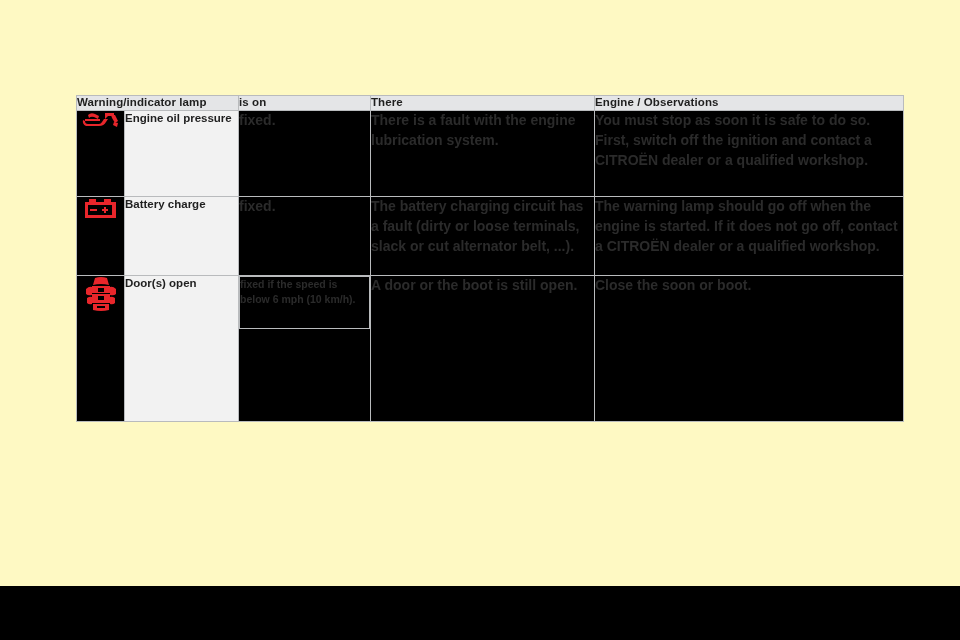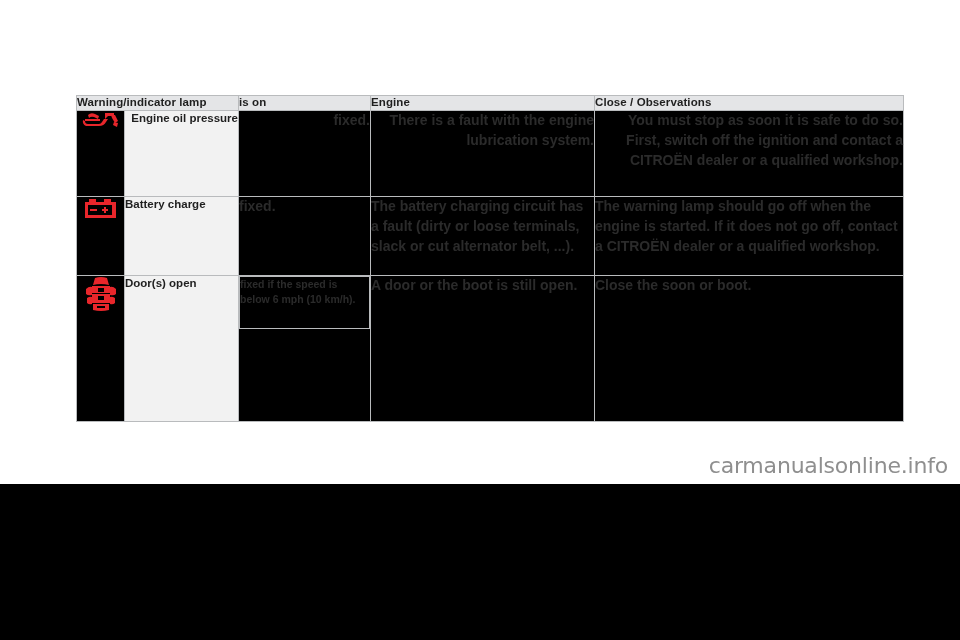--- a/index.html
+++ b/index.html
@@ -12,22 +12,22 @@
     height: 640px;
     position: relative;
     overflow: hidden;
     font-family: "Liberation Sans", sans-serif;
   }
 
   #page {
     position: absolute;
     left: 0; top: 0;
     width: 960px;
-    height: 484px;
-    background: #ffffff;
+    height: 586px;
+    background: #fef9c3;
   }
 
   
   #lamp-table {
     position: absolute;
     left: 76px;
     top: 95px;
     width: 827px;
     border-collapse: collapse;
     table-layout: fixed;
@@ -130,28 +130,28 @@
         <col class="c-name">
         <col class="c-ison">
         <col class="c-cause">
         <col class="c-act">
     </colgroup>
 
     <thead>
       <tr>
         <th colspan="2">Warning/indicator lamp</th>
         <th>is on</th>
-        <th>Engine</th>
-        <th>Close / Observations</th>
+        <th>There</th>
+        <th>Engine / Observations</th>
       </tr>
     </thead>
 
     <tbody>
 
-      <tr style="height:86px;text-align:right;">
+      <tr style="height:86px;">
         <td class="icon-cell">
           <svg width="40" height="22" viewBox="0 0 40 22">
             <g fill="#e8262b">
               <path d="M4 8 h15 v2 h-15 z"></path>
               <path d="M2 9 q-1 4 3 6 h13 q5 0 7-4 l2-3 h-4 l-2 3 q-1 2 -3 2 h-11 q-3 0 -3 -3 z"></path>
               <path d="M7 4 q3 -3 7 -1 l4 2 -1 3 -4 -2 q-3 -1 -5 1 z"></path>
               <path d="M24 2 h9 v3 h-6 l-3 3 z"></path>
               <path d="M30 4 h4 l3 6 -3 2 -3 -5 z"></path>
               <path d="M33 11 l4 1 -1 4 -4 -2 z"></path>
             </g>
@@ -219,15 +219,14 @@
             </table>
         </td>
 
         <td class="dark-cell mid">A door or the boot is still open.</td>
         <td class="dark-cell mid">Close the soon or boot.</td>
       </tr>
 
     </tbody>
   </table>
 
-  <div id="watermark">carmanualsonline.info</div>
 
 </div>
 
 </body></html>

